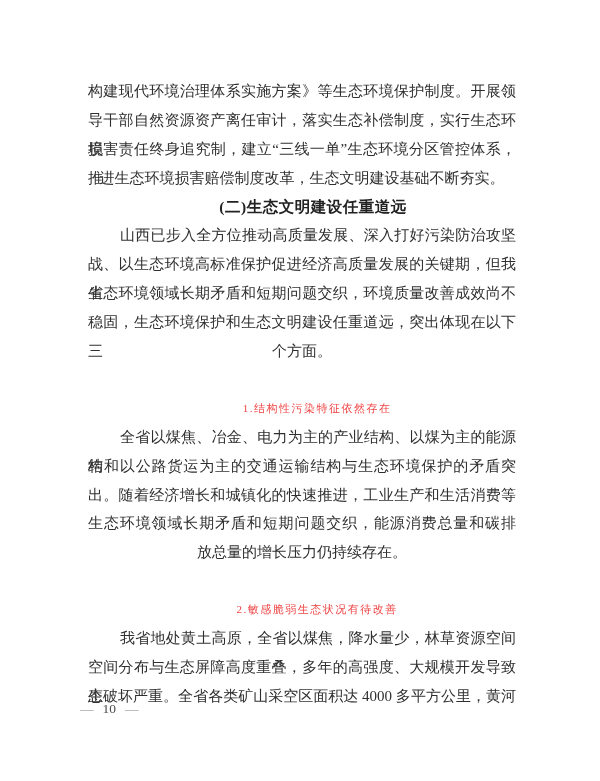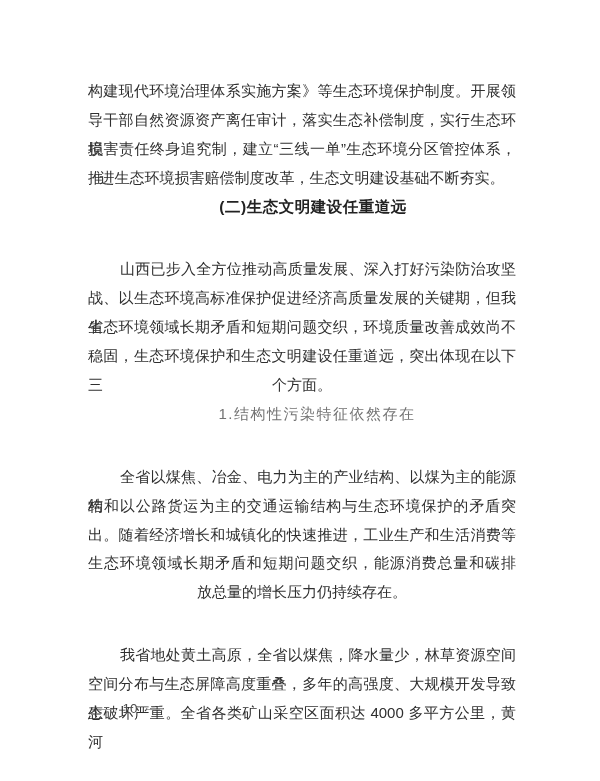--- a/index.html
+++ b/index.html
@@ -6,21 +6,21 @@
     margin: 0;
     padding: 0;
     background: #ffffff;
   }
   .page {
     position: relative;
     width: 600px;
     height: 781px;
     background: #ffffff;
     overflow: hidden;
-    font-family: Liberation Sans, sans-serif;
+    font-family: Liberation Serif, serif;
   }
   .content {
     position: absolute;
     left: 88px;
     top: 77px;
     width: 428px;
   }
   .line {
     height: 28.9px;
     line-height: 28.9px;
@@ -30,38 +30,38 @@
     text-align: center;
   }
   .just {
     white-space: normal;
     text-align: justify;
     text-align-last: justify;
     text-justify: inter-character;
   }
   .ind {
     text-indent: 32px;
-    margin-top: 34px;
   }
   .h2 {
     font-weight: bold;
     font-size: 15.5px;
     color: #222222;
     text-indent: 22px;
     letter-spacing: 0.5px;
   }
   .h3 {
-    font-size: 15px;
-    color: #737373;
+    font-size: 11px;
+    color: #ef4444;
     text-indent: 30px;
     letter-spacing: 1.5px;
+    margin-top: 28px;
   }
   .footer {
     position: absolute;
-    left: 100px;
+    left: 80px;
     top: 699px;
     height: 20px;
     line-height: 20px;
     font-size: 13.5px;
     color: #555555;
   }
   .footer .dash {
     color: #9a9a9a;
     letter-spacing: 0;
   }
@@ -84,20 +84,21 @@
     <div class="line just">战、以生态环境高标准保护促进经济高质量发展的关键期，但我省</div>
     <div class="line just">生态环境领域长期矛盾和短期问题交织，环境质量改善成效尚不</div>
     <div class="line just">稳固，生态环境保护和生态文明建设任重道远，突出体现在以下三</div>
     <div class="line">个方面。</div>
     <div class="line h3">1.结构性污染特征依然存在</div>
     <div class="line just ind">全省以煤焦、冶金、电力为主的产业结构、以煤为主的能源结</div>
     <div class="line just">构和以公路货运为主的交通运输结构与生态环境保护的矛盾突</div>
     <div class="line just">出。随着经济增长和城镇化的快速推进，工业生产和生活消费等</div>
     <div class="line just">生态环境领域长期矛盾和短期问题交织，能源消费总量和碳排</div>
     <div class="line">放总量的增长压力仍持续存在。</div>
+    <div class="line h3">2.敏感脆弱生态状况有待改善</div>
     <div class="line just ind">我省地处黄土高原，全省以煤焦，降水量少，林草资源空间</div>
     <div class="line just">空间分布与生态屏障高度重叠，多年的高强度、大规模开发导致生</div>
     <div class="line just">态破坏严重。全省各类矿山采空区面积达 4000 多平方公里，黄河</div>
   </div>
 
   <div class="footer">
     <span class="dash">—</span><span class="num">10</span><span class="dash">—</span>
   </div>
 </div>
 

